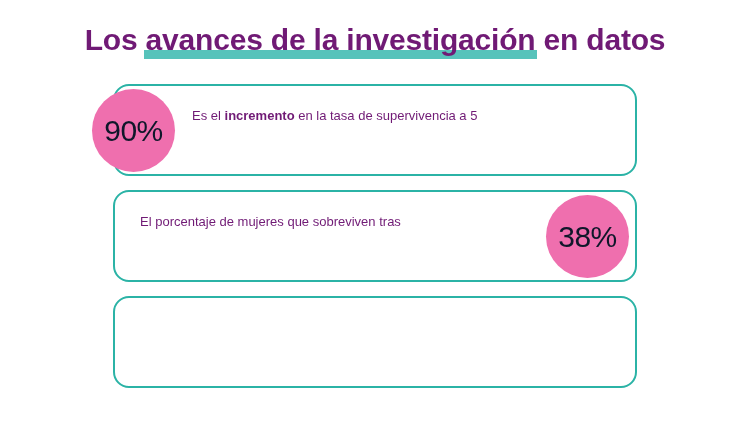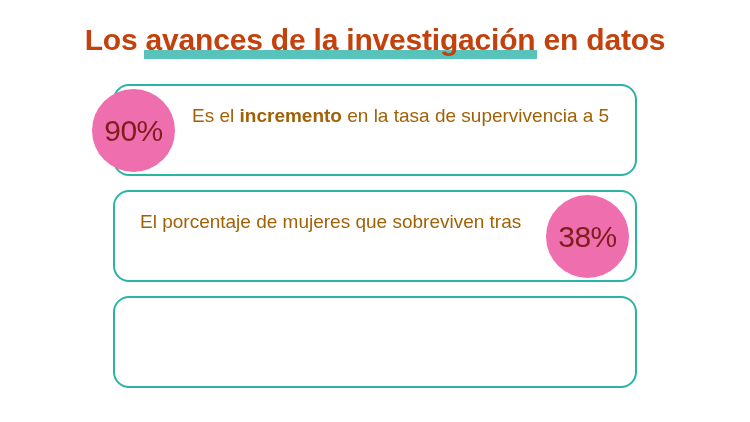--- a/index.html
+++ b/index.html
@@ -27,21 +27,21 @@
     left: 0;
     top: 20px;
     width: 750px;
     text-align: center;
     height: 46px;
   }
   .title {
     display: inline-block;
     font-size: 30px;
     font-weight: bold;
-    color: #c2410c;
+    color: #701a75;
     letter-spacing: -0.2px;
     white-space: nowrap;
     line-height: 40px;
   }
   .title .hl {
     position: relative;
     display: inline-block;
   }
   .title .hl::after {
     content: "";
@@ -71,34 +71,34 @@
   .card-3 { left: 113px; top: 296px; width: 524px; height: 92px; }
 
   
   .circle {
     position: absolute;
     border-radius: 50%;
     background: #ef6fae;
     display: flex;
     align-items: center;
     justify-content: center;
-    color: #7f1d1d;
+    color: #0f172a;
     font-size: 30px;
     font-weight: normal;
     letter-spacing: -0.5px;
   }
   .circle-1 { left: 92px;  top: 89px;  width: 83px; height: 83px; }
   .circle-2 { left: 546px; top: 195px; width: 83px; height: 83px; }
   .circle-3 { left: 92px;  top: 301px; width: 83px; height: 83px; }
 
   
   .card-text {
     position: absolute;
-    color: #a16207;
-    font-size: 19px;
+    color: #701a75;
+    font-size: 13px;
     line-height: 26px;
   }
   .card-text b {
     font-weight: bold;
   }
   .text-1 { left: 192px; top: 103px; width: 420px; }
   .text-2 { left: 140px; top: 209px; width: 400px; }
   .text-3 { left: 192px; top: 315px; width: 420px; }
 </style>
 </head>

